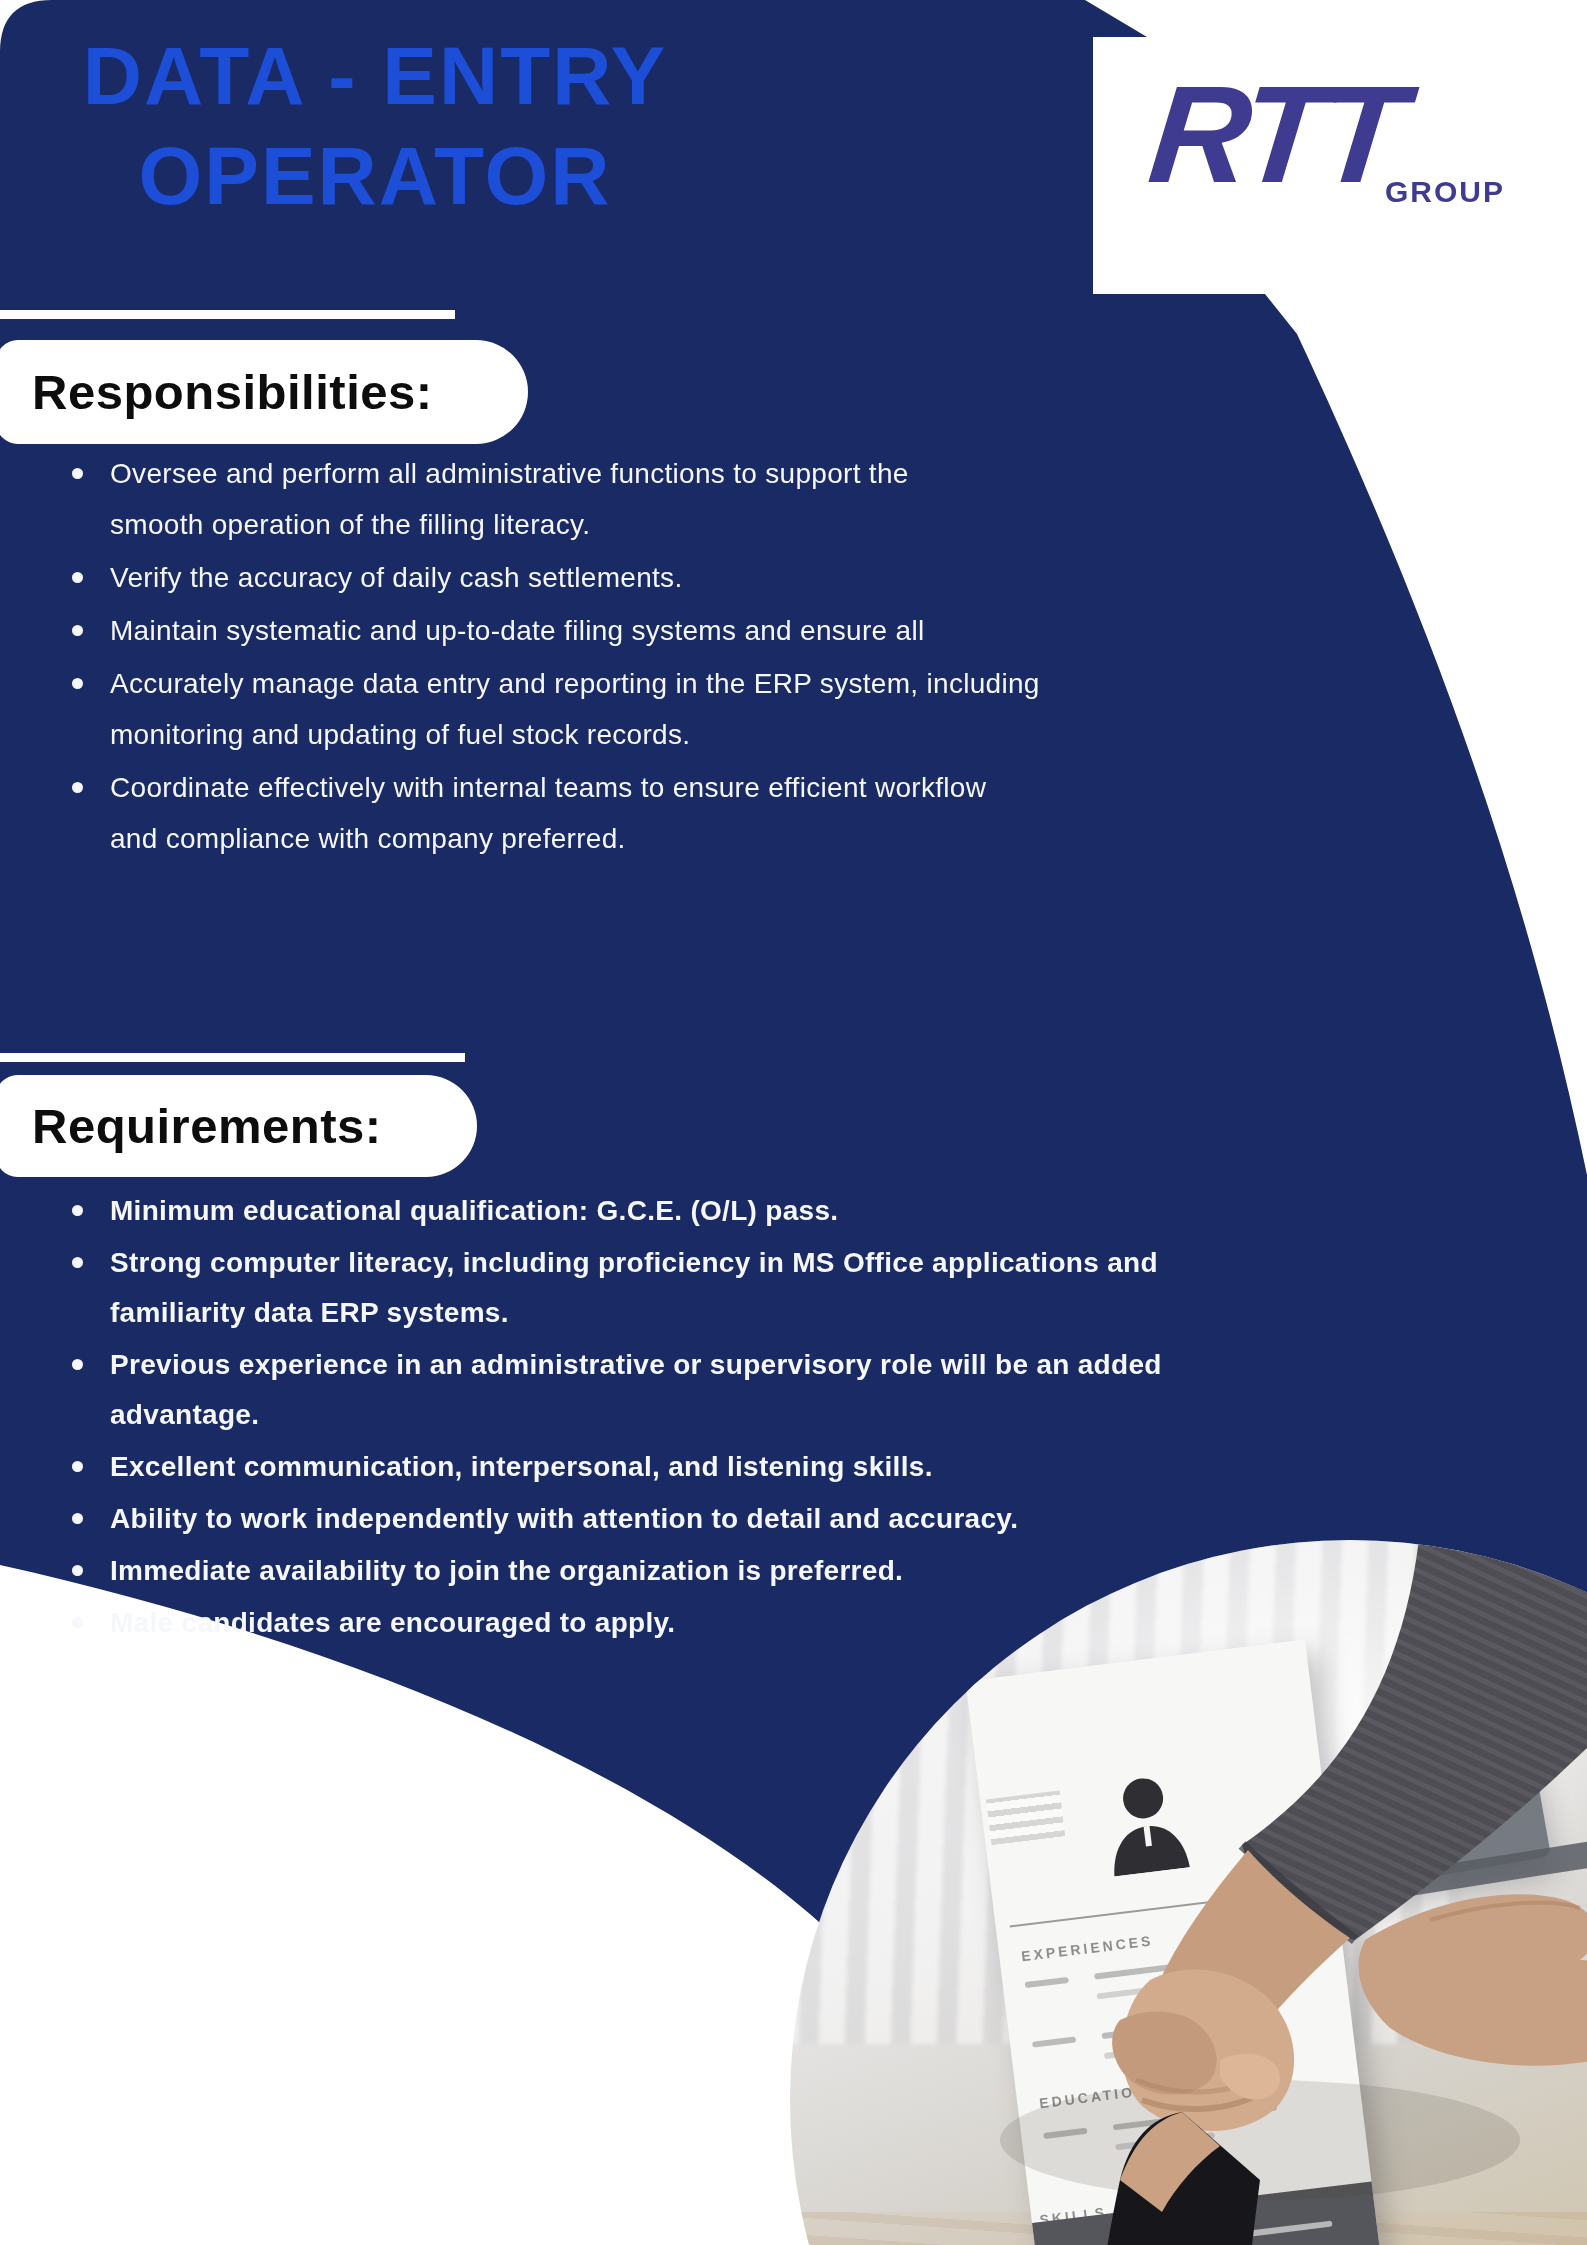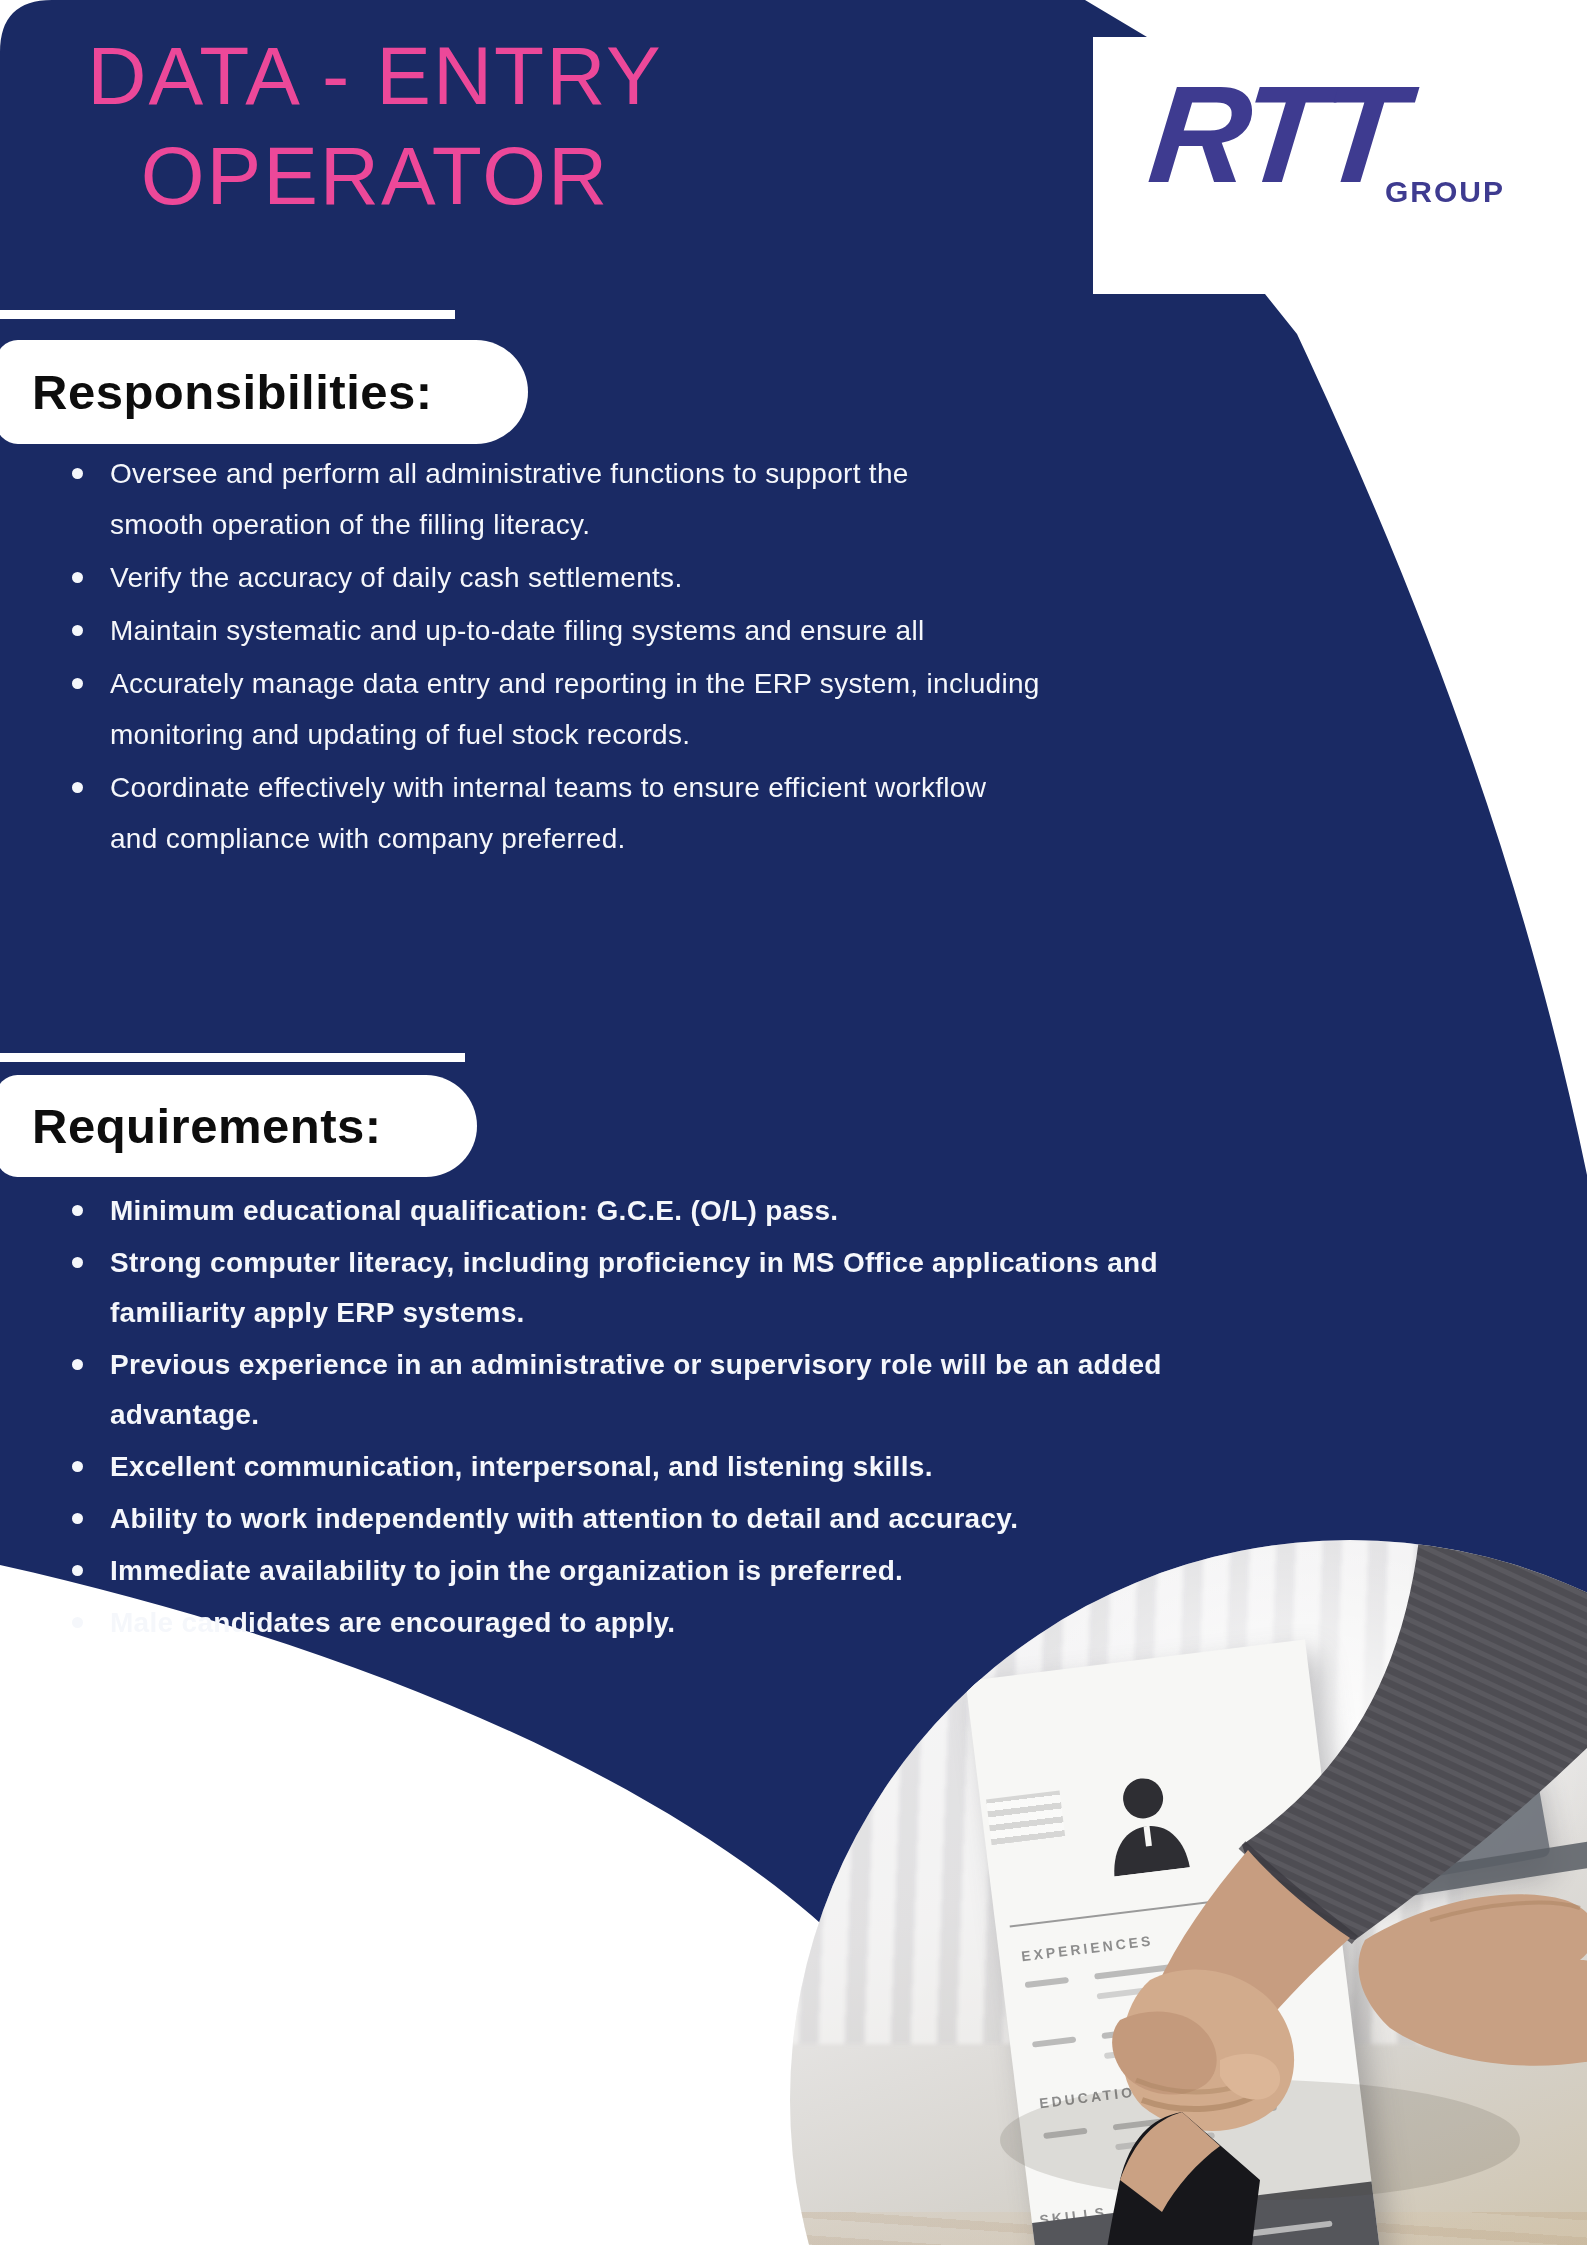--- a/index.html
+++ b/index.html
@@ -6,21 +6,21 @@
   .page{position:relative;width:1587px;height:2245px;overflow:hidden;background:#ffffff;
         font-family:"Liberation Sans", sans-serif;}
   .abs{position:absolute;}
   svg{display:block;}
 
   
   .blob-svg{position:absolute;left:0;top:0;width:1587px;height:2245px;z-index:1;}
 
   
   .title-block{position:absolute;left:50px;top:26px;width:650px;text-align:center;z-index:3;}
-  .title-line{font-size:82px;font-weight:400;letter-spacing:2px;line-height:100px;color:#ec4899;}
+  .title-line{font-size:82px;font-weight:700;letter-spacing:2px;line-height:100px;color:#1d4ed8;}
 
   
   .logo-box{position:absolute;left:1093px;top:37px;width:494px;height:257px;background:#ffffff;z-index:2;}
   .logo-rtt{position:absolute;left:58px;top:28px;font-size:138px;font-weight:800;font-style:italic;
             letter-spacing:-6px;color:#3e3b90;transform:skewX(-6deg);line-height:1;}
   .logo-group{position:absolute;left:292px;top:138px;font-size:30px;font-weight:800;
               letter-spacing:2px;color:#3e3b90;}
 
   
   .underline{position:absolute;left:0;height:9px;background:#ffffff;z-index:3;}
@@ -147,21 +147,21 @@
   </div>
 
   <div class="blist list-req">
     <div class="bitem">
       <span class="dot"></span>
       <div class="bline">Minimum educational qualification: G.C.E. (O/L) pass.</div>
     </div>
     <div class="bitem">
       <span class="dot"></span>
       <div class="bline">Strong computer literacy, including proficiency in MS Office applications and</div>
-      <div class="bline">familiarity apply ERP systems.</div>
+      <div class="bline">familiarity data ERP systems.</div>
     </div>
     <div class="bitem">
       <span class="dot"></span>
       <div class="bline">Previous experience in an administrative or supervisory role will be an added</div>
       <div class="bline">advantage.</div>
     </div>
     <div class="bitem">
       <span class="dot"></span>
       <div class="bline">Excellent communication, interpersonal, and listening skills.</div>
     </div>

